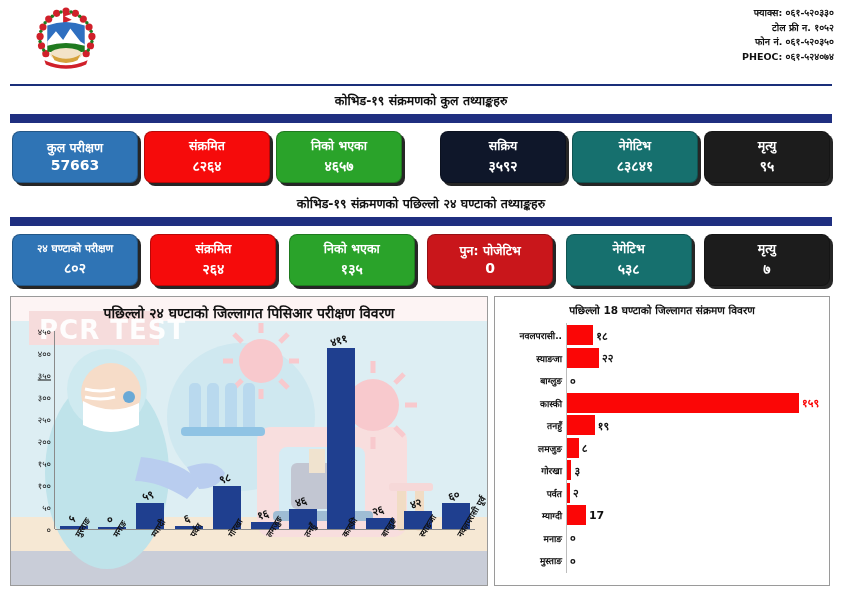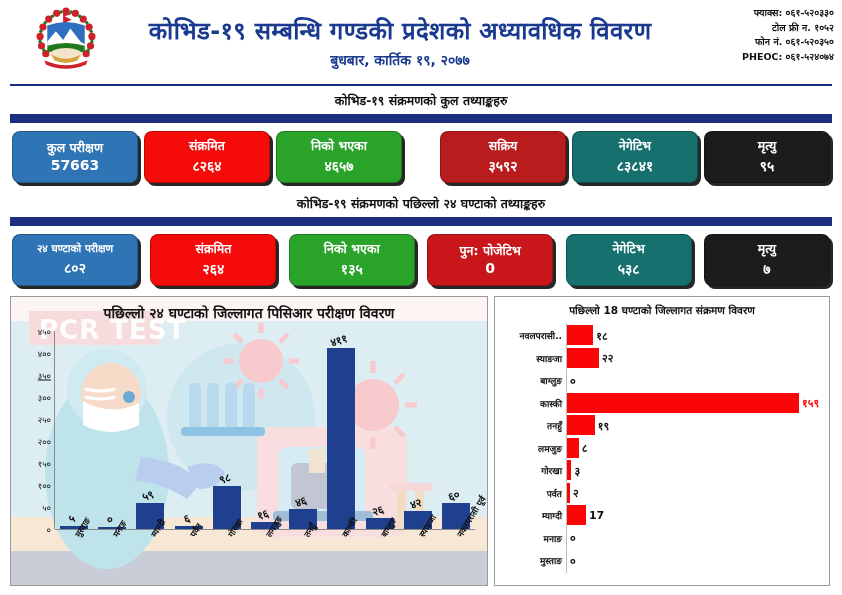--- a/index.html
+++ b/index.html
@@ -143,24 +143,20 @@
         <path d="M24 30 Q50 20 76 30 L76 58 Q50 64 24 58 Z" fill="#2f6fc0"></path>
         <path d="M24 52 L36 38 L46 50 L56 34 L70 52 L76 56 L76 60 Q50 66 24 60 Z" fill="#ffffff"></path>
         <path d="M24 58 Q50 50 76 58 L76 66 Q50 72 24 66 Z" fill="#1f7a1f"></path>
 
         <ellipse cx="50" cy="70" rx="22" ry="9" fill="#f3e3c8"></ellipse>
         <path d="M30 70 Q50 82 70 70 L66 78 Q50 86 34 78 Z" fill="#d6a23c"></path>
         <path d="M20 78 Q50 92 80 78 L78 84 Q50 96 22 84 Z" fill="#d0202a"></path>
       </svg>
     </div>
 
-    <div class="title-wrap">
-      <div class="main-title">कोभिड-१९ सम्बन्धि गण्डकी प्रदेशको अध्यावधिक विवरण</div>
-      <div class="sub-title">बुधबार, कार्तिक १९, २०७७</div>
-    </div>
 
     <div class="contact">
       <div>फ्याक्स: ०६१-५२०३३०</div>
       <div>टोल फ्री न. १०५२</div>
       <div>फोन नं. ०६१-५२०३५०</div>
       <div>PHEOC: ०६१-५२४०७४</div>
     </div>
   </div>
 
   <div class="rule"></div>
@@ -174,21 +170,21 @@
           <div class="val">57663</div>
         </div>
         <div class="card" style="background: rgb(246, 11, 11);">
           <div class="lbl">संक्रमित</div>
           <div class="val">८२६४</div>
         </div>
         <div class="card" style="background: rgb(42, 163, 42);">
           <div class="lbl">निको भएका</div>
           <div class="val">४६५७</div>
         </div>
-        <div class="card" style="background: #b91c1c; margin-left: 32px;">
+        <div class="card" style="background: #0f172a; margin-left: 32px;">
           <div class="lbl">सक्रिय</div>
           <div class="val">३५९२</div>
         </div>
         <div class="card" style="background: rgb(22, 112, 110);">
           <div class="lbl">नेगेटिभ</div>
           <div class="val">८३८४१</div>
         </div>
         <div class="card" style="background: rgb(28, 28, 28);">
           <div class="lbl">मृत्यु</div>
           <div class="val">९५</div>

